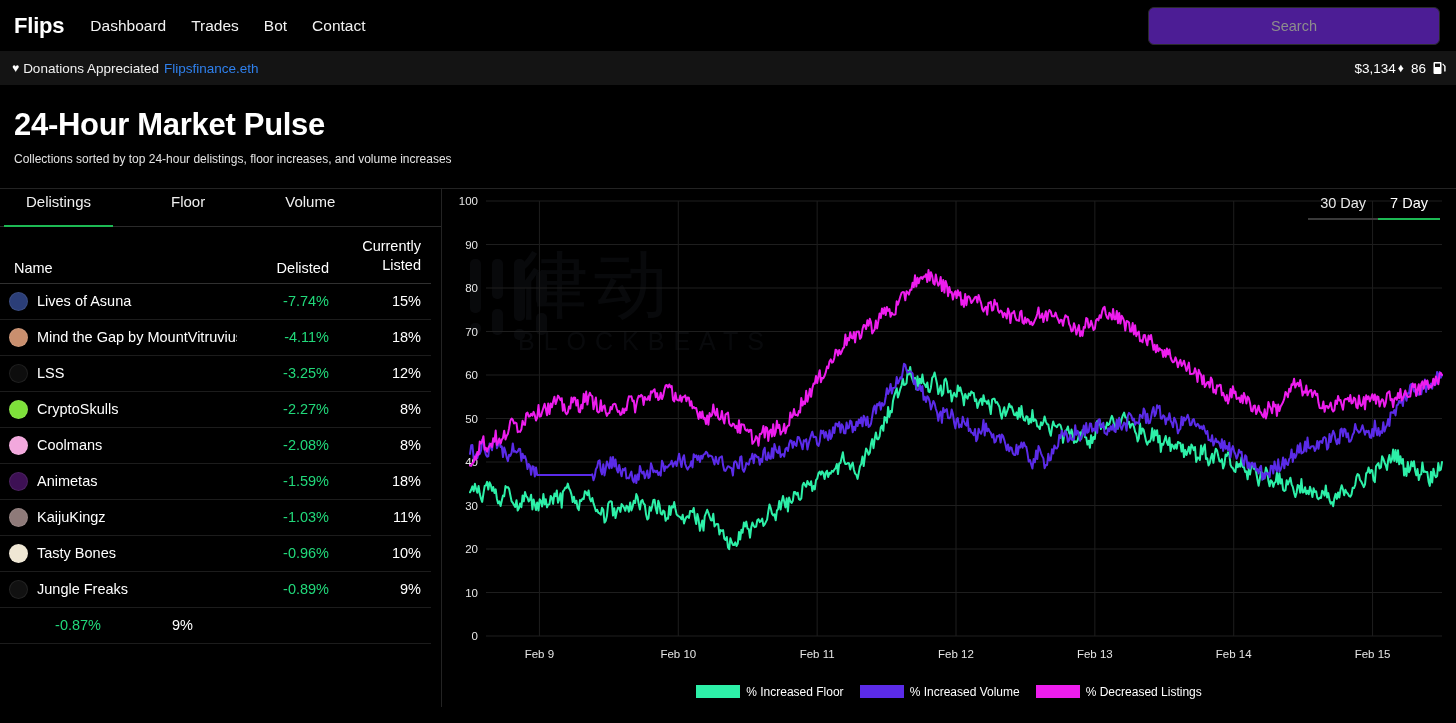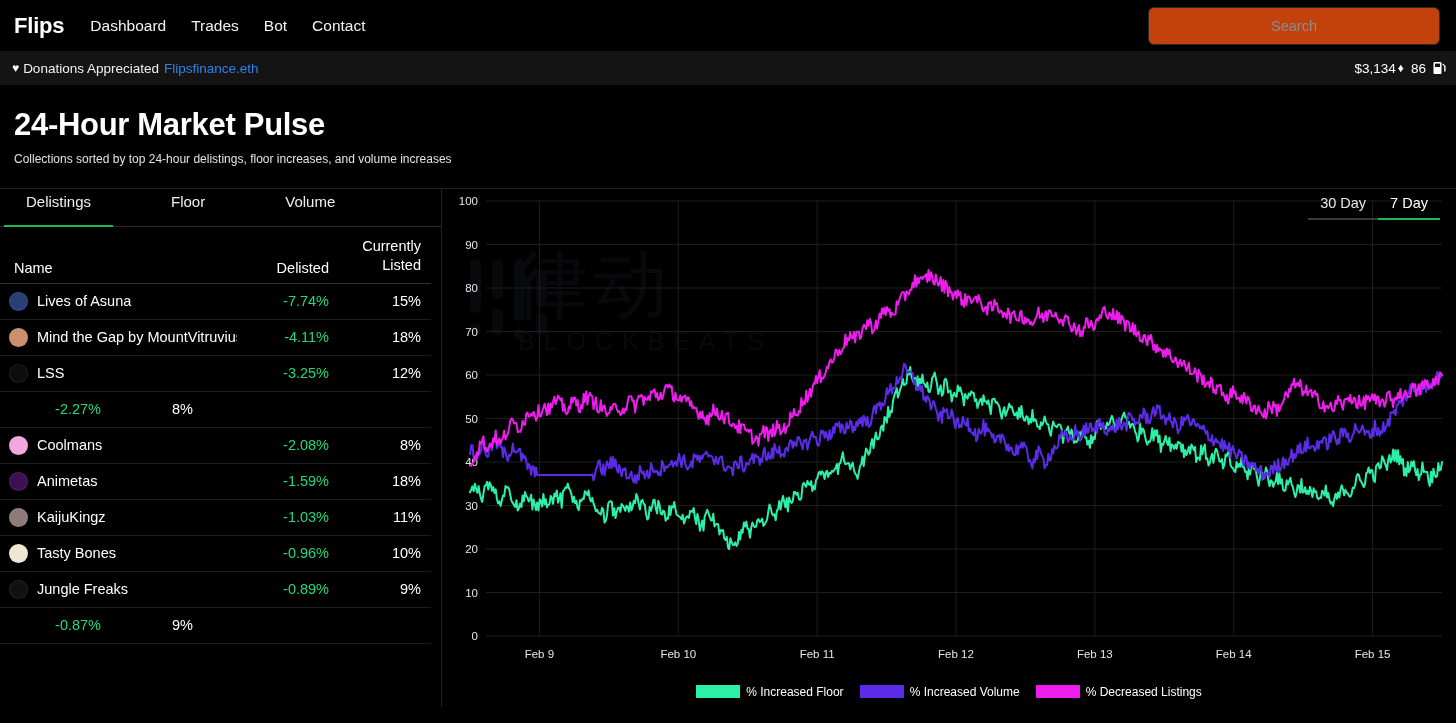--- a/index.html
+++ b/index.html
@@ -30,21 +30,21 @@
   .nav-links { display: flex; align-items: center; gap: 25px; }
   .nav-link {
     font-size: 15.5px;
     color: #f2f2f2;
     text-decoration: none;
     white-space: nowrap;
   }
   .search-wrap { margin-left: auto; }
   .search-box {
     width: 292px; height: 38px;
-    background: #c2410c;
+    background: #4c1d95;
     border: 1px solid #2b2b2b;
     border-radius: 6px;
     color: #cfcfcf;
     font-size: 14.5px;
     font-family: "Liberation Sans", sans-serif;
     text-align: center;
     outline: none;
   }
   .search-box::placeholder { color: #8d8d8d; }
 
@@ -297,20 +297,24 @@
           </div>
           <div class="row">
             <div class="cell-name">
               <span class="avatar" style="background:#0d0d0d"></span>
               <span>LSS</span>
             </div>
             <div class="cell-delisted">-3.25%</div>
             <div class="cell-listed">12%</div>
           </div>
           <div class="row">
+            <div class="cell-name">
+              <span class="avatar" style="background:#7ee03a"></span>
+              <span>CryptoSkulls</span>
+            </div>
             <div class="cell-delisted">-2.27%</div>
             <div class="cell-listed">8%</div>
           </div>
           <div class="row">
             <div class="cell-name">
               <span class="avatar" style="background:#f2a8dd"></span>
               <span>Coolmans</span>
             </div>
             <div class="cell-delisted">-2.08%</div>
             <div class="cell-listed">8%</div>

